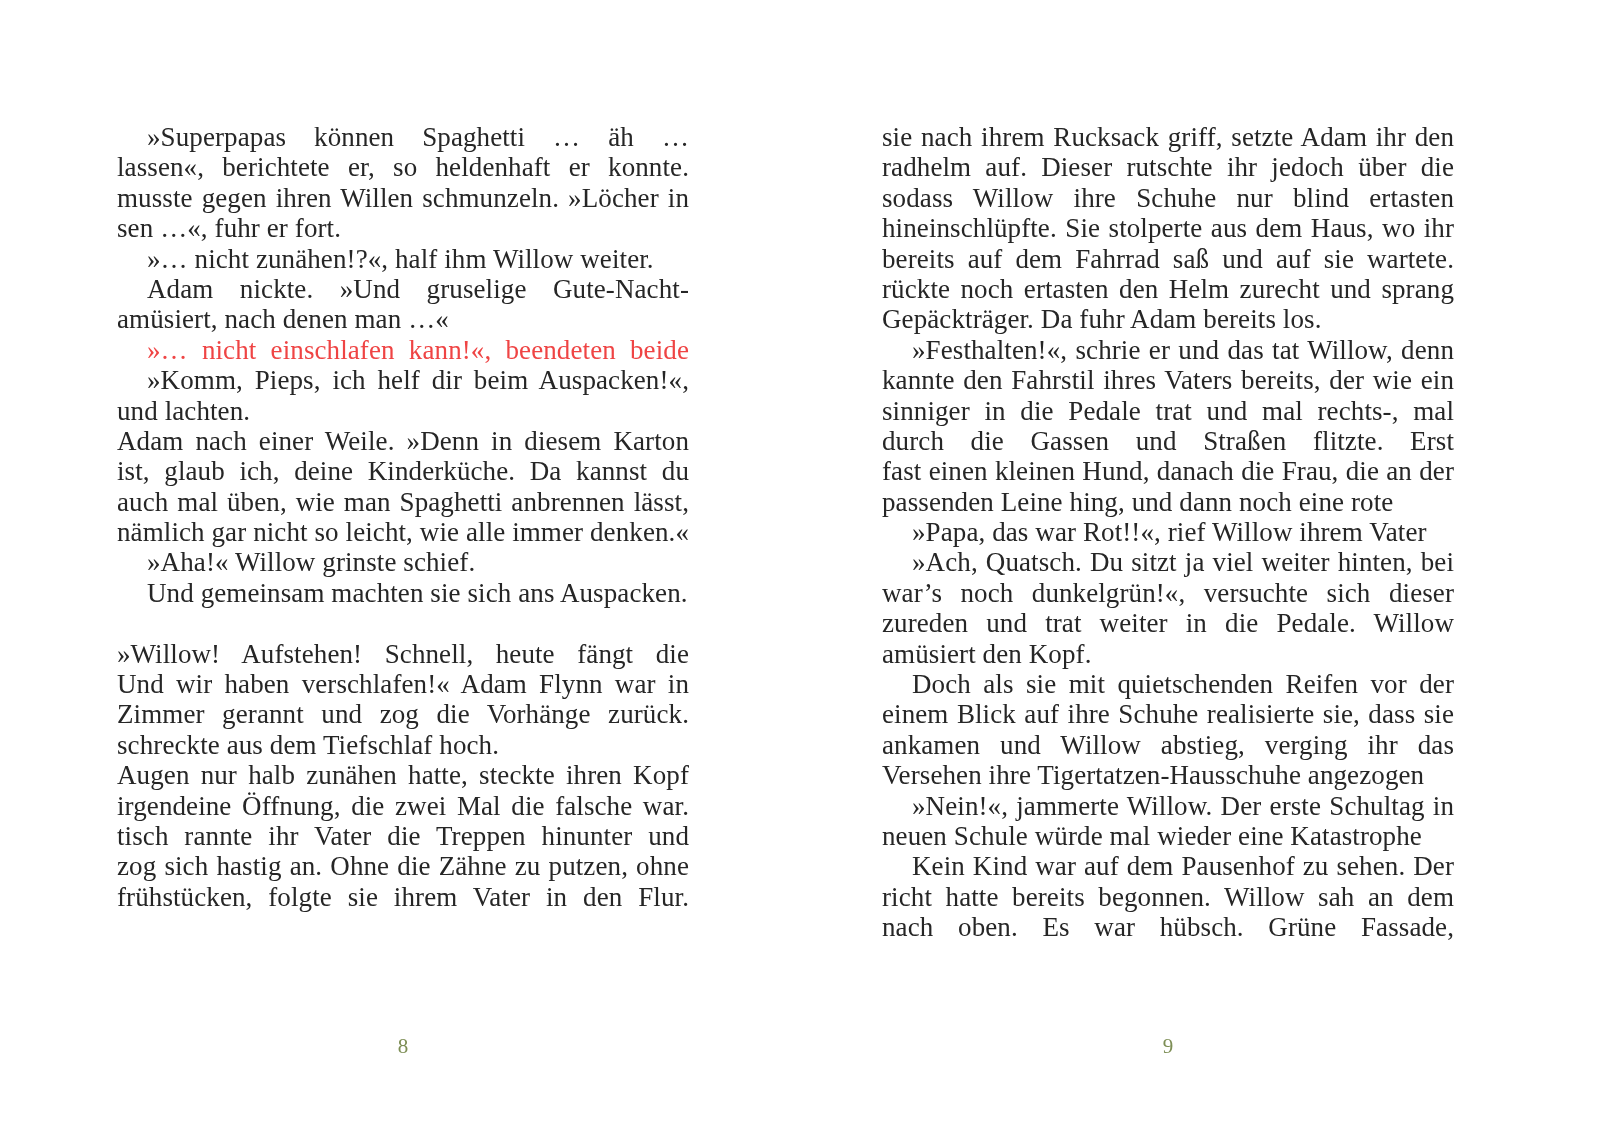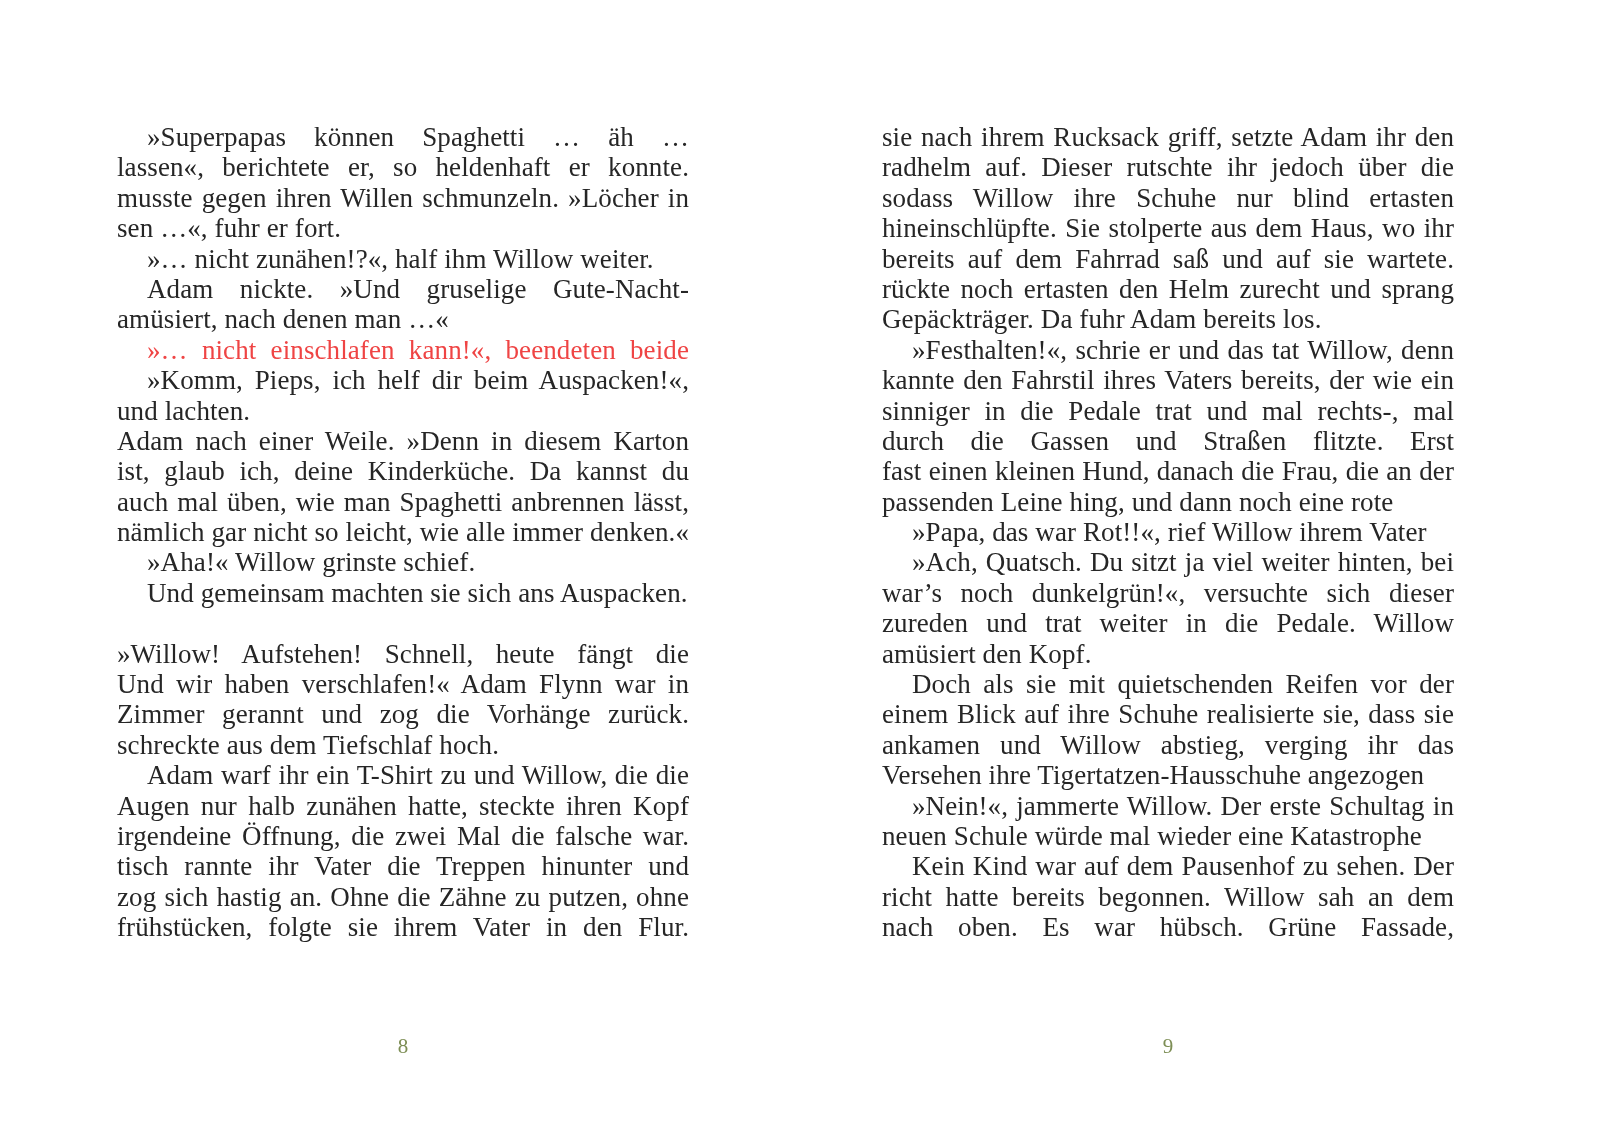--- a/index.html
+++ b/index.html
@@ -58,21 +58,20 @@
         <div class="line" style="color: rgb(38, 38, 38);">Adam nach einer Weile. »Denn in diesem Karton hier</div>
         <div class="line" style="color: rgb(38, 38, 38);">ist, glaub ich, deine Kinderküche. Da kannst du vielleicht</div>
         <div class="line" style="color: rgb(38, 38, 38);">auch mal üben, wie man Spaghetti anbrennen lässt, das ist</div>
         <div class="line end" style="color: rgb(38, 38, 38);">nämlich gar nicht so leicht, wie alle immer denken.«</div>
         <div class="line indent end" style="color: rgb(38, 38, 38);">»Aha!« Willow grinste schief.</div>
         <div class="line indent end" style="color: rgb(38, 38, 38);">Und gemeinsam machten sie sich ans Auspacken.</div>
         <div class="line gap" style="color: rgb(38, 38, 38);">»Willow! Aufstehen! Schnell, heute fängt die Schule an.</div>
         <div class="line" style="color: rgb(38, 38, 38);">Und wir haben verschlafen!« Adam Flynn war in Willows</div>
         <div class="line" style="color: rgb(38, 38, 38);">Zimmer gerannt und zog die Vorhänge zurück. Willow</div>
         <div class="line end" style="color: rgb(38, 38, 38);">schreckte aus dem Tiefschlaf hoch.</div>
-        <div class="line indent" style="color: rgb(38, 38, 38);">Adam warf ihr ein T-Shirt zu und Willow, die die</div>
         <div class="line" style="color: rgb(38, 38, 38);">Augen nur halb zunähen hatte, steckte ihren Kopf durch</div>
         <div class="line" style="color: rgb(38, 38, 38);">irgendeine Öffnung, die zwei Mal die falsche war. Hek-</div>
         <div class="line" style="color: rgb(38, 38, 38);">tisch rannte ihr Vater die Treppen hinunter und Willow</div>
         <div class="line" style="color: rgb(38, 38, 38);">zog sich hastig an. Ohne die Zähne zu putzen, ohne zu</div>
         <div class="line" style="color: rgb(38, 38, 38);">frühstücken, folgte sie ihrem Vater in den Flur. Während</div>
       </div>
     <div class="pagenum" style="color: rgb(125, 142, 85);">8</div>
   </div>
 
   <div class="page page-right">

